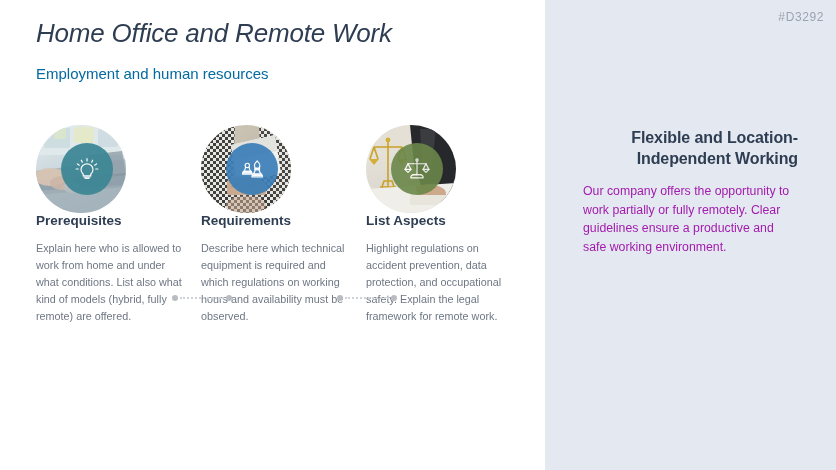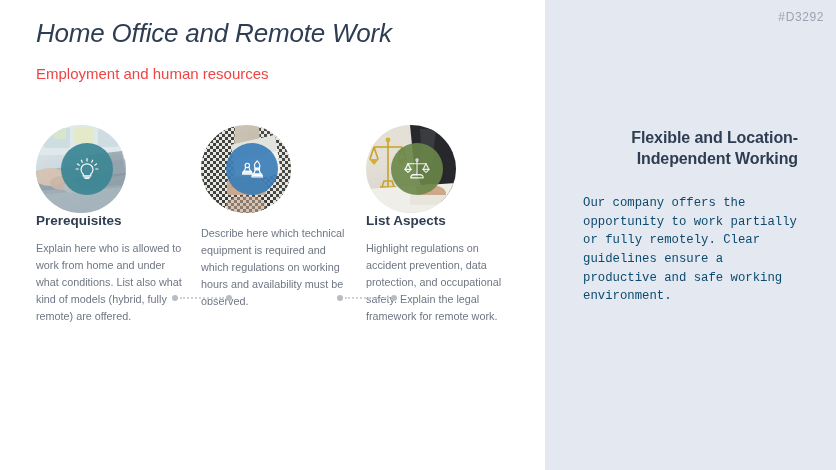--- a/index.html
+++ b/index.html
@@ -48,46 +48,45 @@
     font-size: 16px;
     font-weight: bold;
     line-height: 1.33;
     color: #2e3d52;
     letter-spacing: -0.1px;
     text-align: right;
   }
   .panel-body {
     position: absolute;
     left: 38px;
-    top: 194px;
+    top: 182px;
     width: 215px;
     font-size: 12.3px;
     line-height: 1.52;
-    color: #0c4a6e;
-    font-family: Liberation Mono, monospace;
+    color: #a21caf;
   }
 
   
   .slide-title {
     position: absolute;
     left: 36px;
     top: 18px;
     font-size: 26px;
     font-weight: normal;
     color: #2e3d52;
     letter-spacing: -0.2px;
     white-space: nowrap;
     font-style: italic;
   }
   .slide-subtitle {
     position: absolute;
     left: 36px;
     top: 65px;
     font-size: 15px;
-    color: #ef4444;
+    color: #0369a1;
     white-space: nowrap;
   }
 
   
   .columns {
     position: absolute;
     left: 36px;
     top: 125px;
     width: 490px;
     height: 230px;
@@ -269,20 +268,21 @@
             <path d="M6 20.2 L16 20.2 L16 21.6 L6 21.6 Z"></path>
 
             <path d="M21.5 7.4 C23 8.9 24.4 10.6 24.4 12.4 C24.4 14.2 23.2 15.4 21.5 15.4 C19.8 15.4 18.6 14.2 18.6 12.4 C18.6 10.6 20 8.9 21.5 7.4 Z"></path>
             <path d="M19 15.4 L24 15.4 L24 16.8 L19 16.8 Z"></path>
             <path d="M19.4 16.8 C19.4 18.8 18.2 20.2 17.4 21.4 L25.6 21.4 C24.8 20.2 23.6 18.8 23.6 16.8 Z"></path>
             <path d="M16.6 21.4 L26.4 21.4 L26.4 22.9 L16.6 22.9 Z"></path>
             <path d="M16 22.9 L27 22.9 L27 24.4 L16 24.4 Z"></path>
           </svg>
         </div>
       </div>
+      <div class="col-heading">Requirements</div>
       <div class="col-body">Describe here which technical equipment is required and which regulations on working hours and availability must be observed.</div>
     </div>
 
     <div class="column col-2">
       <div class="circle-wrap">
         <div class="photo-circle">
           <svg class="photo-svg" viewBox="0 0 90 88" preserveAspectRatio="none" aria-hidden="true">
             <defs>
               <linearGradient id="p3bg" x1="0" y1="0" x2="0.3" y2="1">
                 <stop offset="0" stop-color="#ece9e2"></stop>

